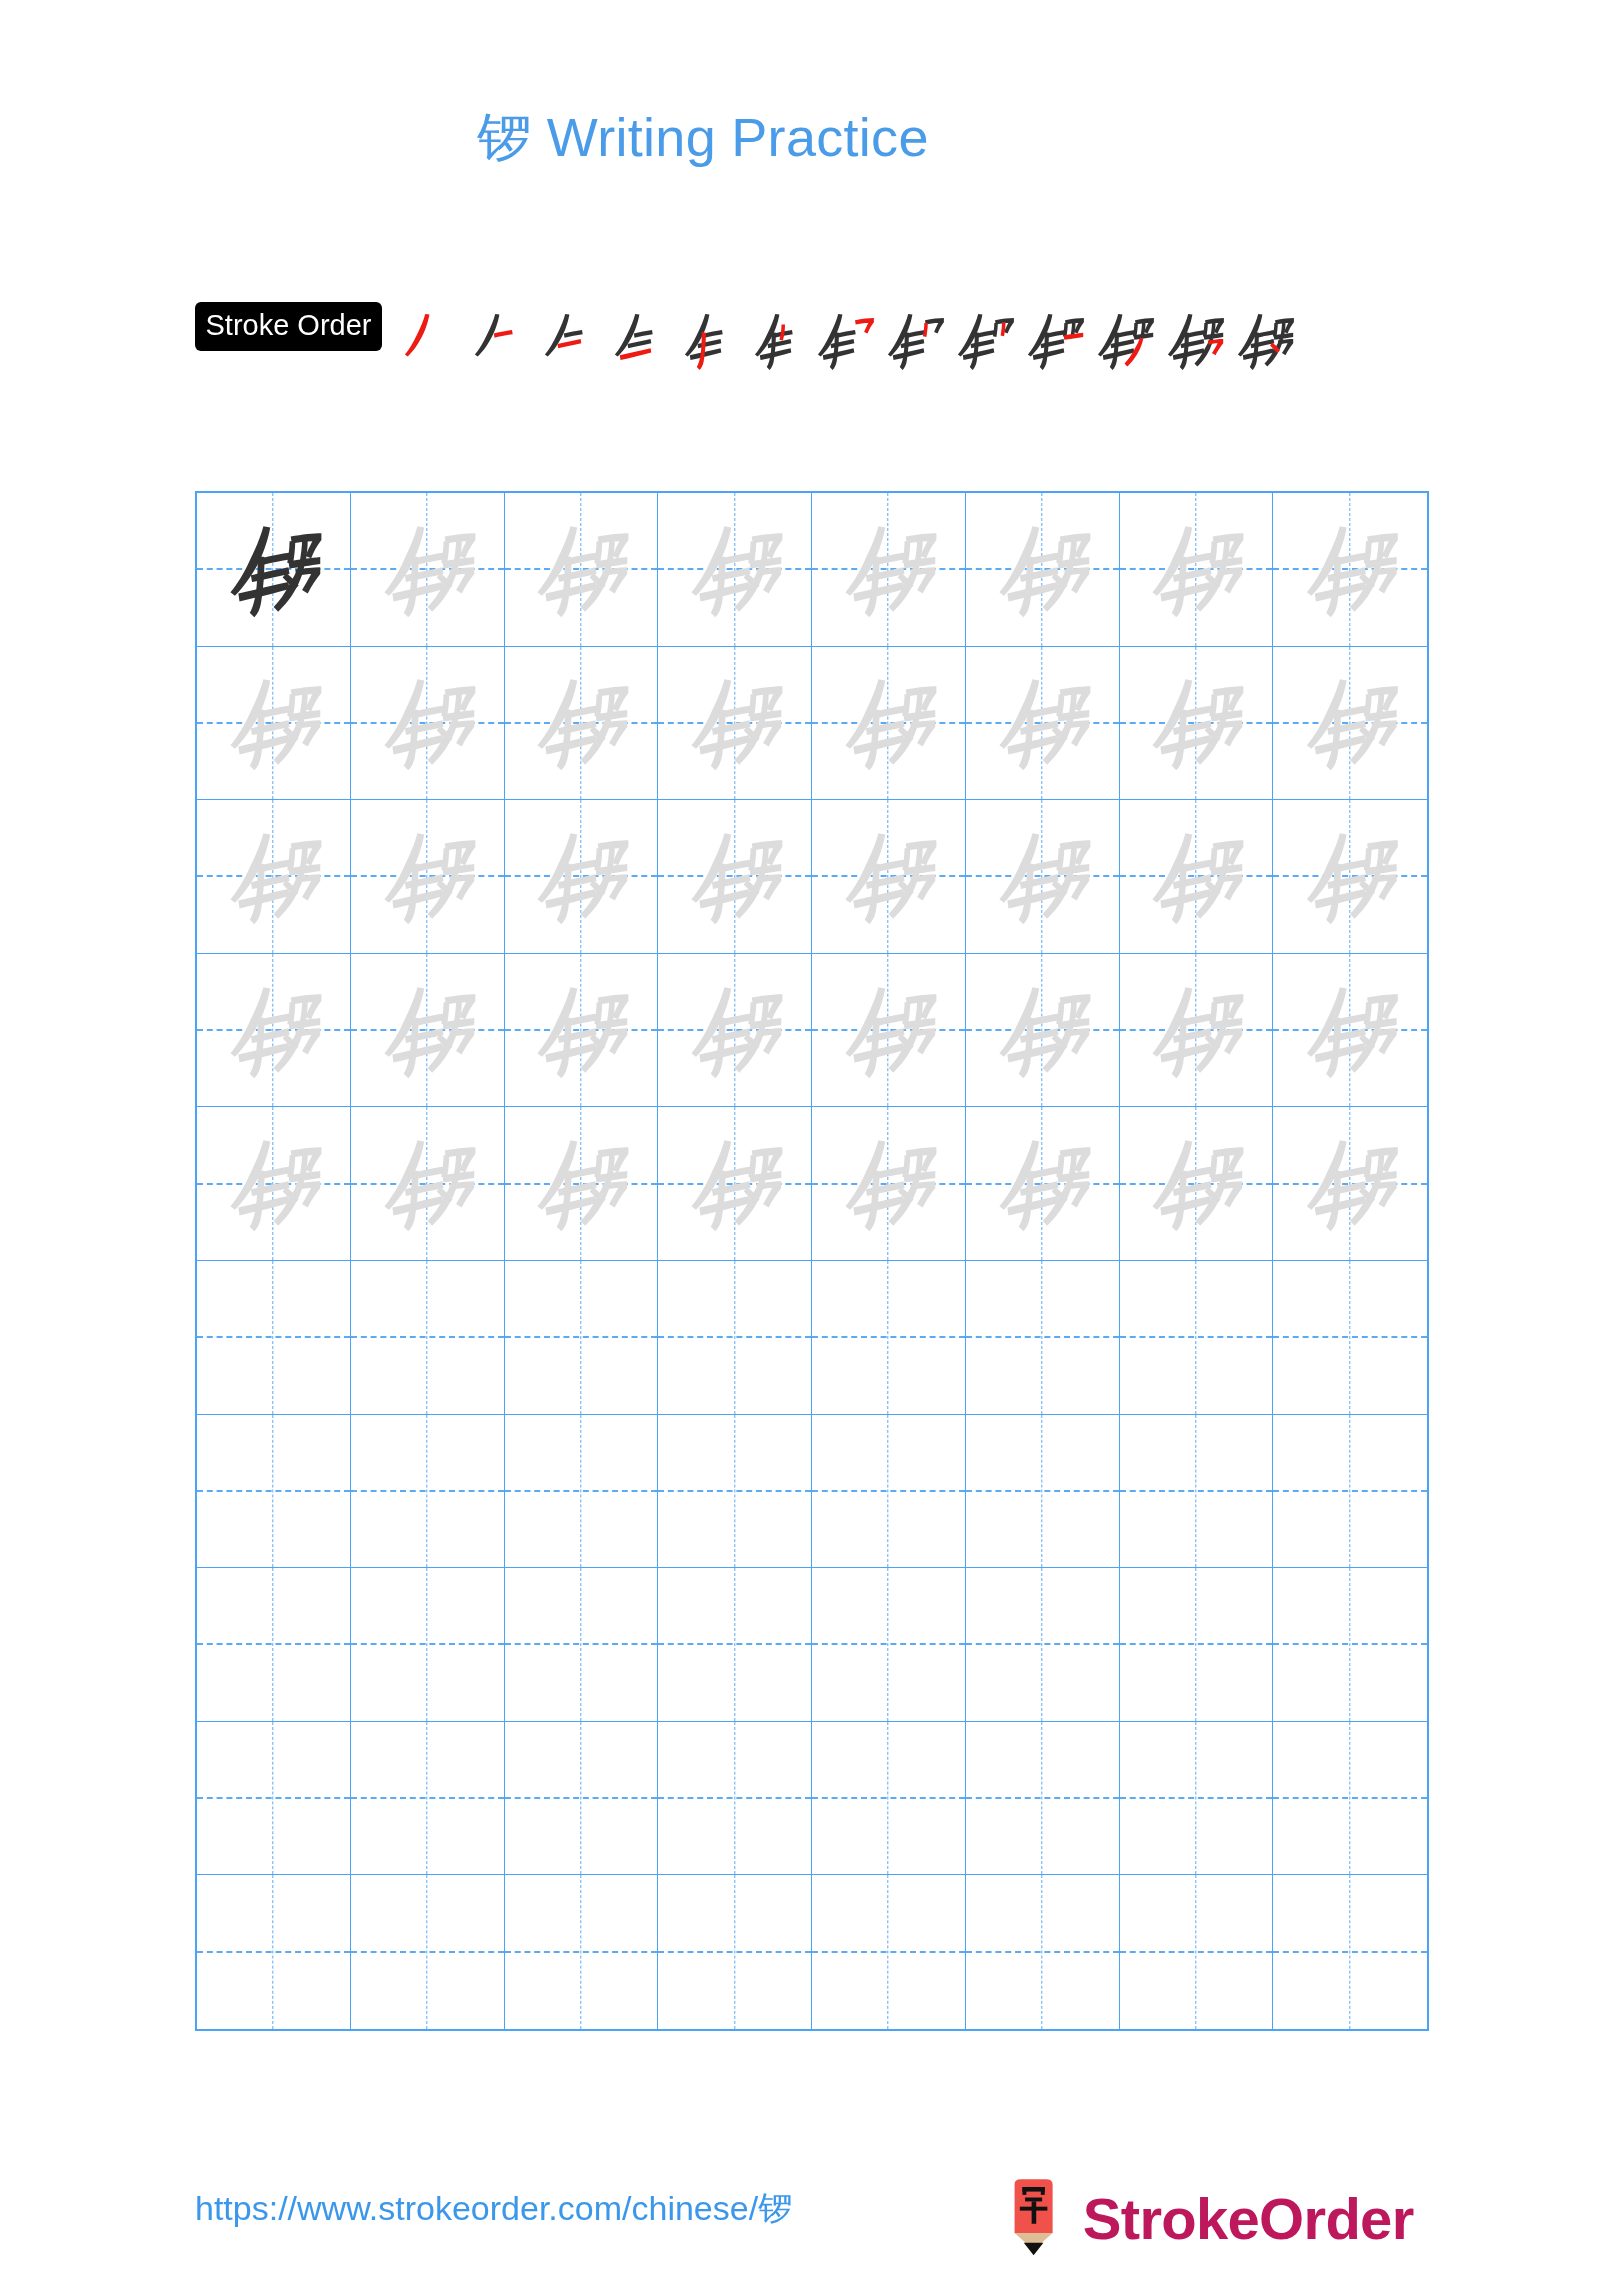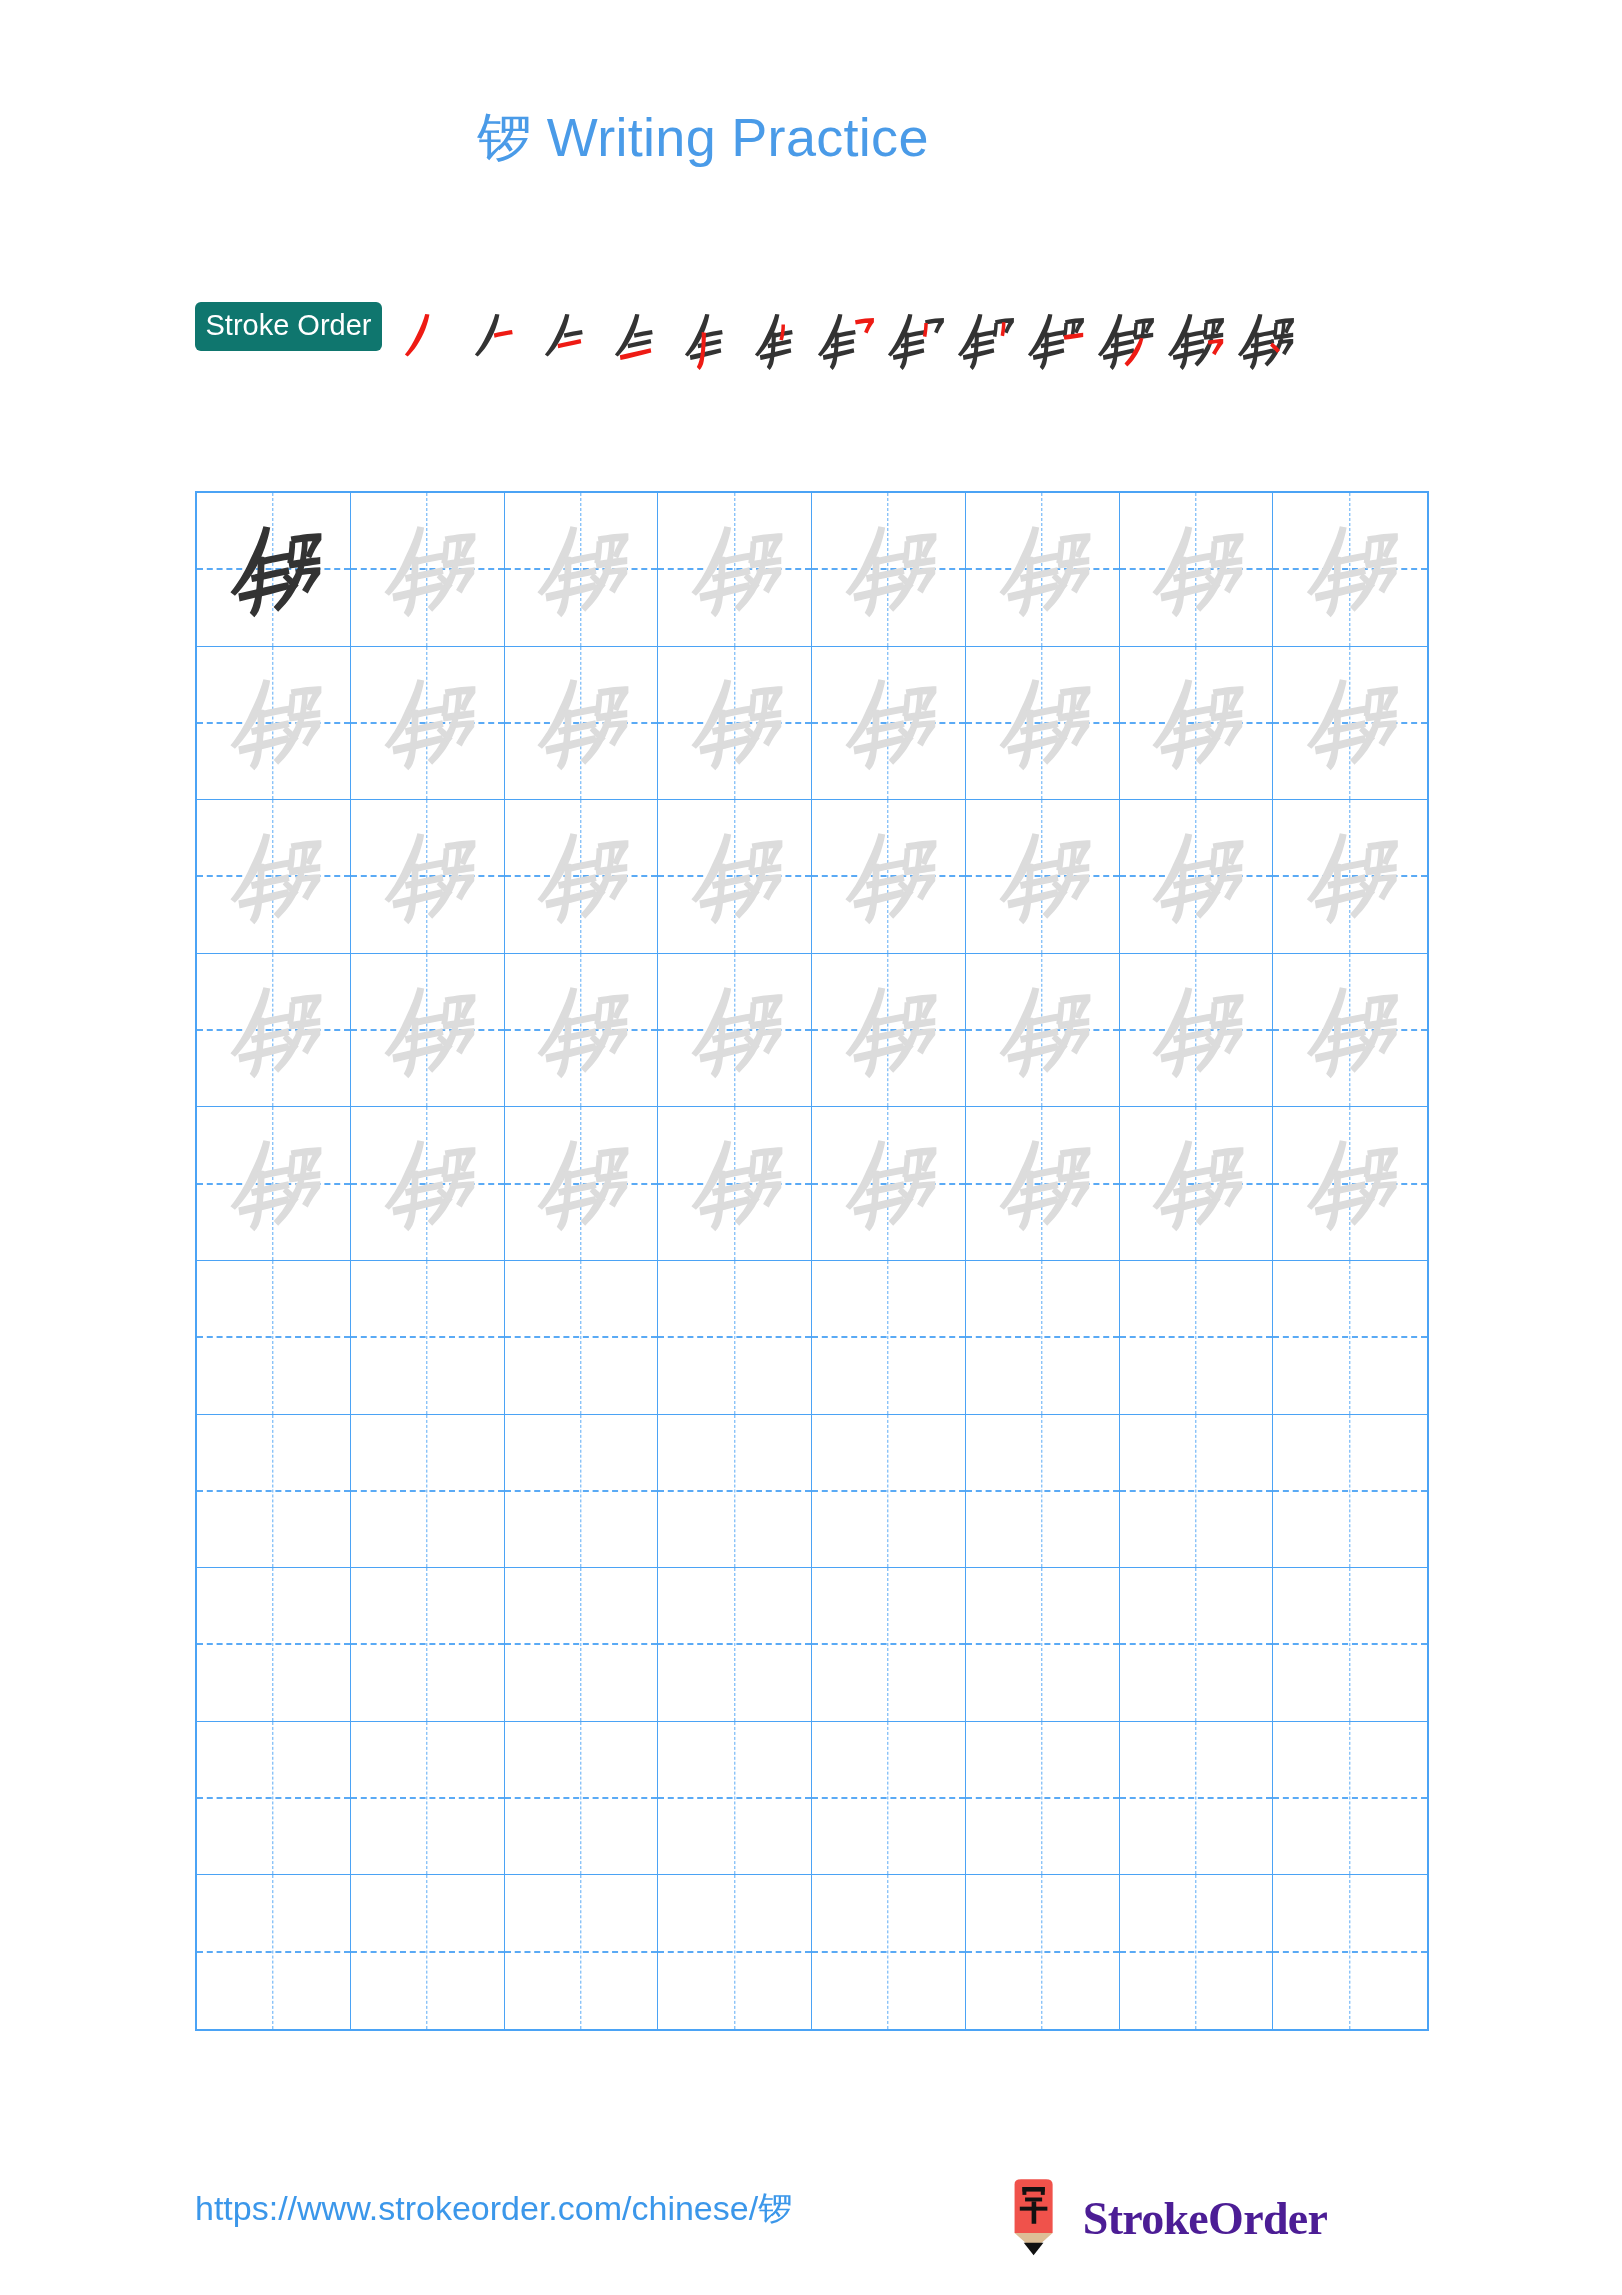--- a/index.html
+++ b/index.html
@@ -38,21 +38,21 @@
     width: 1237px;
   }
   .stroke-flow {
     display: flex;
     flex-wrap: wrap;
     align-items: flex-start;
     gap: 0px;
   }
   .stroke-order-badge {
     display: inline-block;
-    background: #0f766e;
+    background: #000000;
     color: #ffffff;
     font-size: 29px;
     line-height: 1;
     padding: 9.2px 10.5px 11px 10.5px;
     border-radius: 5.9px;
     white-space: nowrap;
     margin-right: 3.9px;
     margin-bottom: 3.9px;
     font-weight: 400;
   }
@@ -155,27 +155,27 @@
   .footer-brand {
     position: absolute;
     left: 1008px;
     top: 0px;
     display: flex;
     align-items: center;
     gap: 11.8px;
   }
   .brand-logo { width: 63px; height: 79px; display:block; }
   .brand-name {
-    font-size: 46px;
+    font-size: 58px;
     line-height: 1;
     font-weight: bold;
-    color: #4c1d95;
+    color: #be185d;
     letter-spacing: -0.7px;
     white-space: nowrap;
-    font-family: Liberation Serif, serif;
+    font-family: Liberation Sans, sans-serif;
   }
 </style>
 </head>
 <body>
 
 <div class="page-title">锣 Writing Practice</div>
 
 <div class="stroke-order-section">
   <div class="stroke-flow">
 

